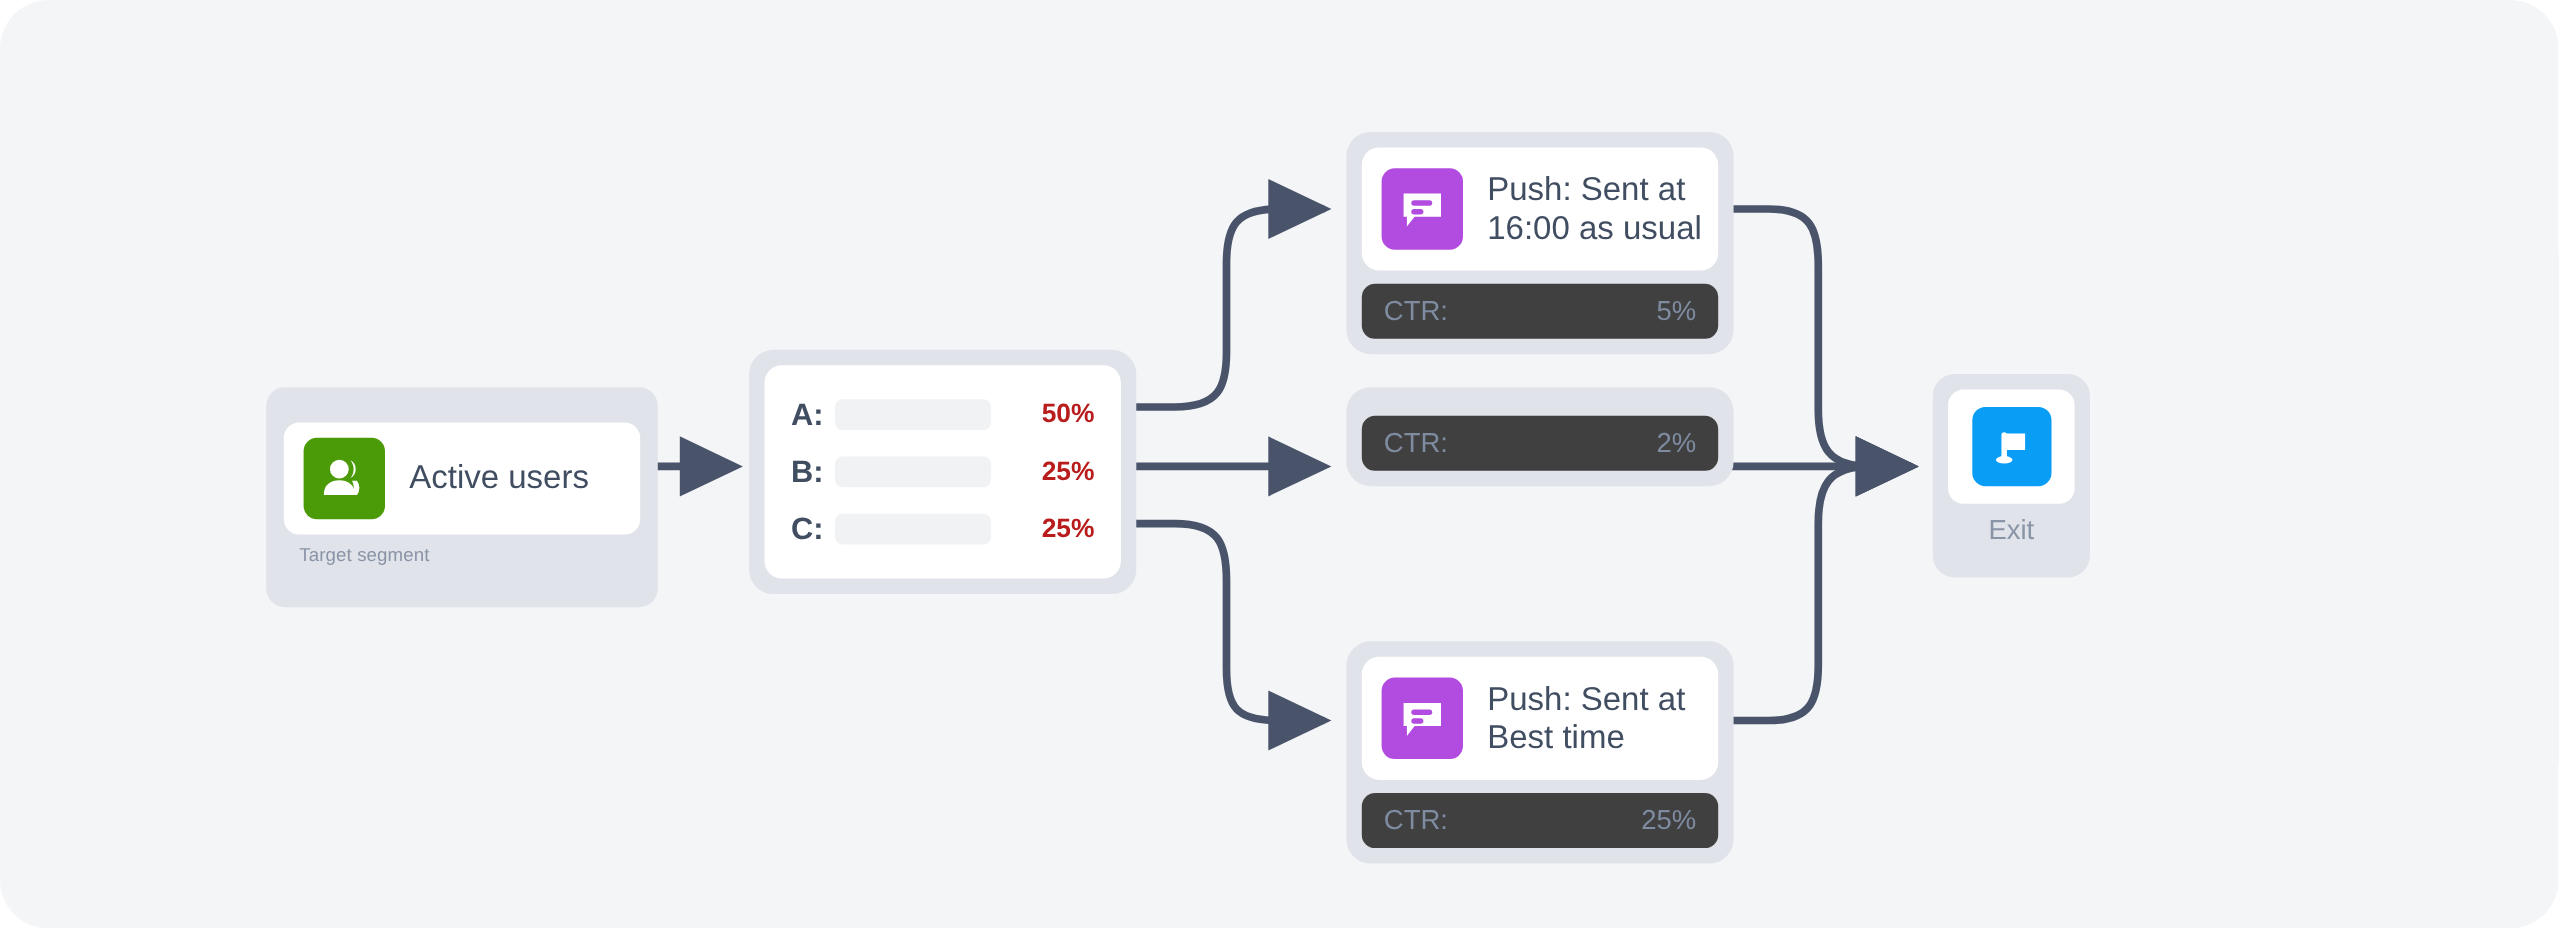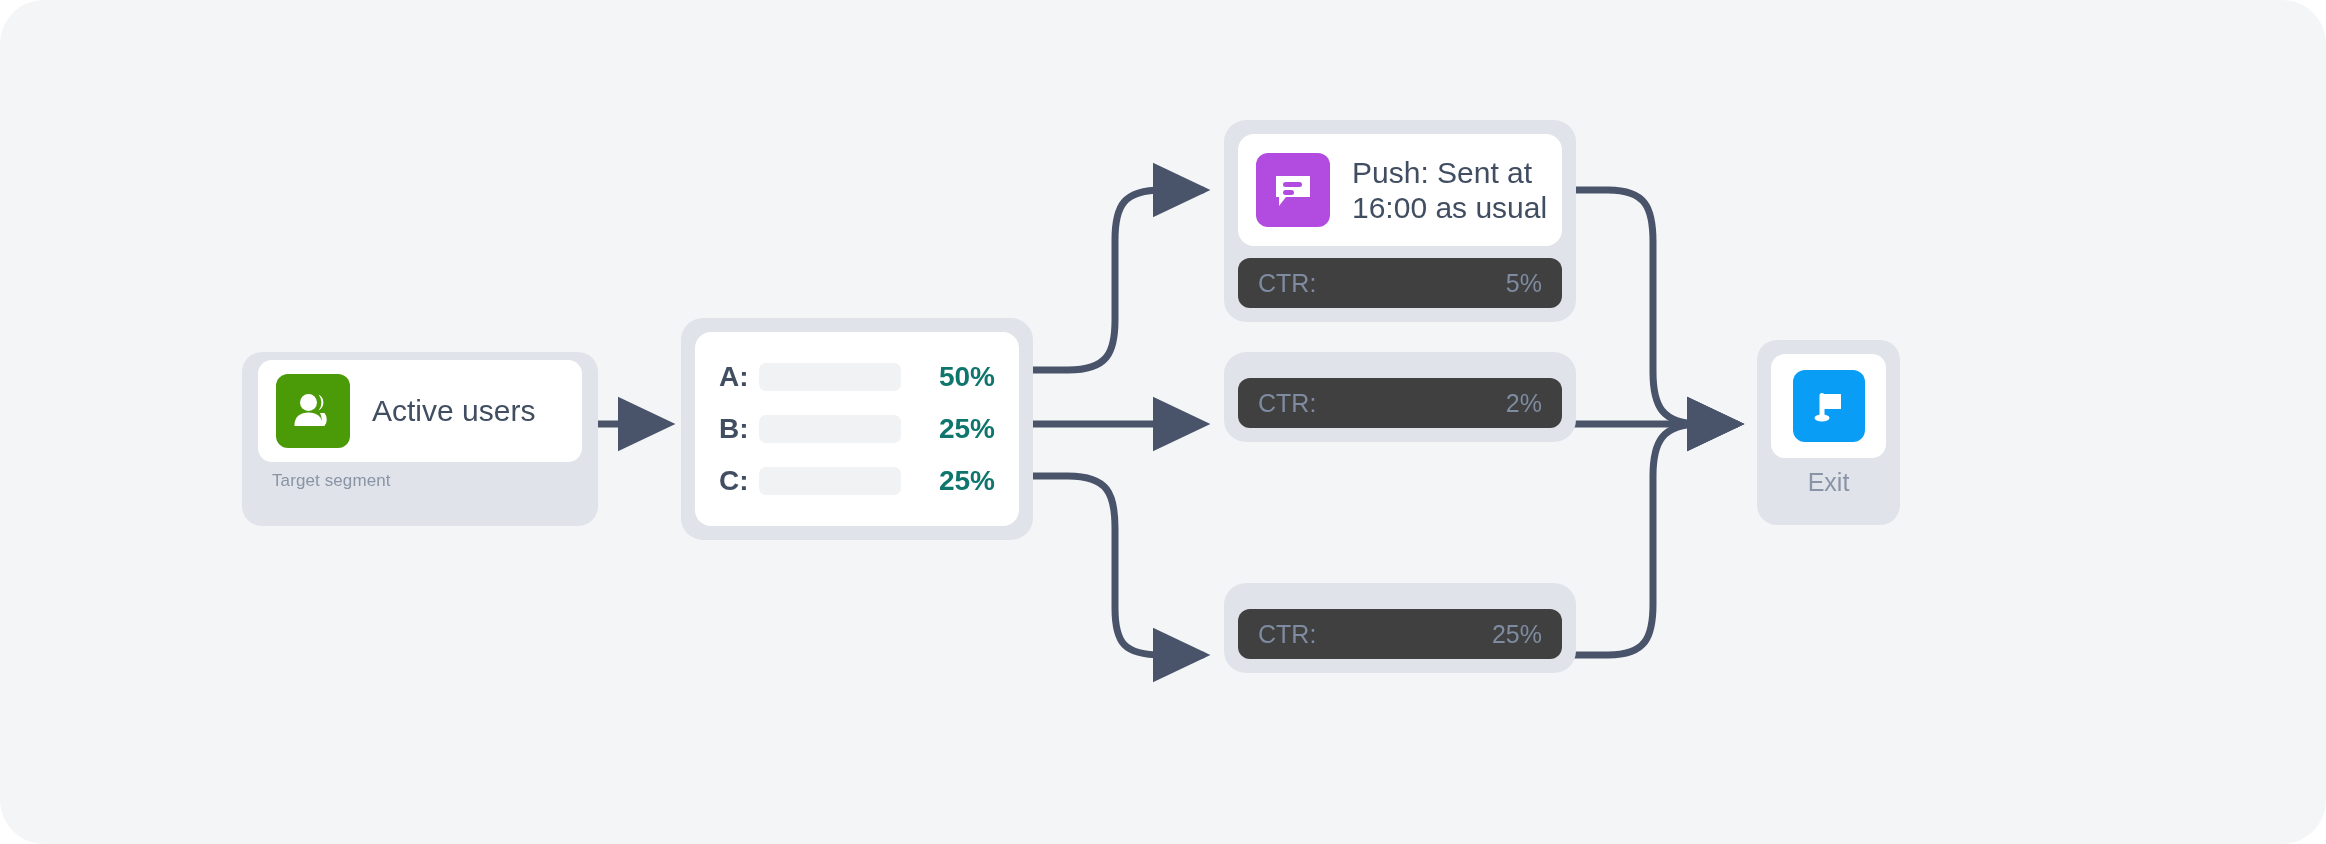--- a/index.html
+++ b/index.html
@@ -65,22 +65,23 @@
     align-items: center;
     justify-content: center;
     flex: none;
   }
 
   
   #node-segment {
     left: 242px;
     top: 352px;
     width: 356px;
-    height: 174px;
-    padding: 8px 16px 0 16px;
+    height: 200px;
+    padding: 32px 16px 0 16px;
+    border-radius: 17px;
   }
   #node-segment .node-card {
     width: 324px;
     height: 102px;
     padding-left: 18px;
   }
   #node-segment .sq-icon {
     width: 74px;
     height: 74px;
     background: #4b9a07;
@@ -129,23 +130,23 @@
     background: #f1f2f4;
     border-radius: 7px;
     overflow: hidden;
   }
   .split-fill {
     height: 100%;
     background: #079bf5;
     border-radius: 7px 0 0 7px;
   }
   .split-val {
-    font-size: 28px;
+    font-size: 24px;
     font-weight: bold;
-    color: #0f766e;
+    color: #b91c1c;
     margin-left: 20px;
     text-align: right;
     flex: 1;
   }
 
   
   .node-push {
     width: 352px;
     padding: 14px;
     border-radius: 22px;
@@ -317,20 +318,30 @@
   </div>
 
   <div class="node node-push" id="node-push-2">
     <div class="ctr-row">
       <span>CTR:</span>
       <span>2%</span>
     </div>
   </div>
 
   <div class="node node-push" id="node-push-3">
+    <div class="node-card">
+      <div class="sq-icon">
+        <svg width="46" height="46" viewBox="0 0 46 46" aria-hidden="true">
+          <path d="M6,9 L40,9 L40,30 L16,30 L9,39 L9,30 L6,30 Z" fill="#ffffff"></path>
+          <rect x="13" y="15" width="19" height="5" rx="2.5" fill="#b24ce0"></rect>
+          <rect x="13" y="23" width="11" height="5" rx="2.5" fill="#b24ce0"></rect>
+        </svg>
+      </div>
+      <div class="node-title">Push: Sent at Best time</div>
+    </div>
     <div class="ctr-row">
       <span>CTR:</span>
       <span>25%</span>
     </div>
   </div>
 
   <div class="node" id="node-exit">
     <div class="node-card">
       <div class="sq-icon">
         <svg width="44" height="44" viewBox="0 0 44 44" aria-hidden="true">

